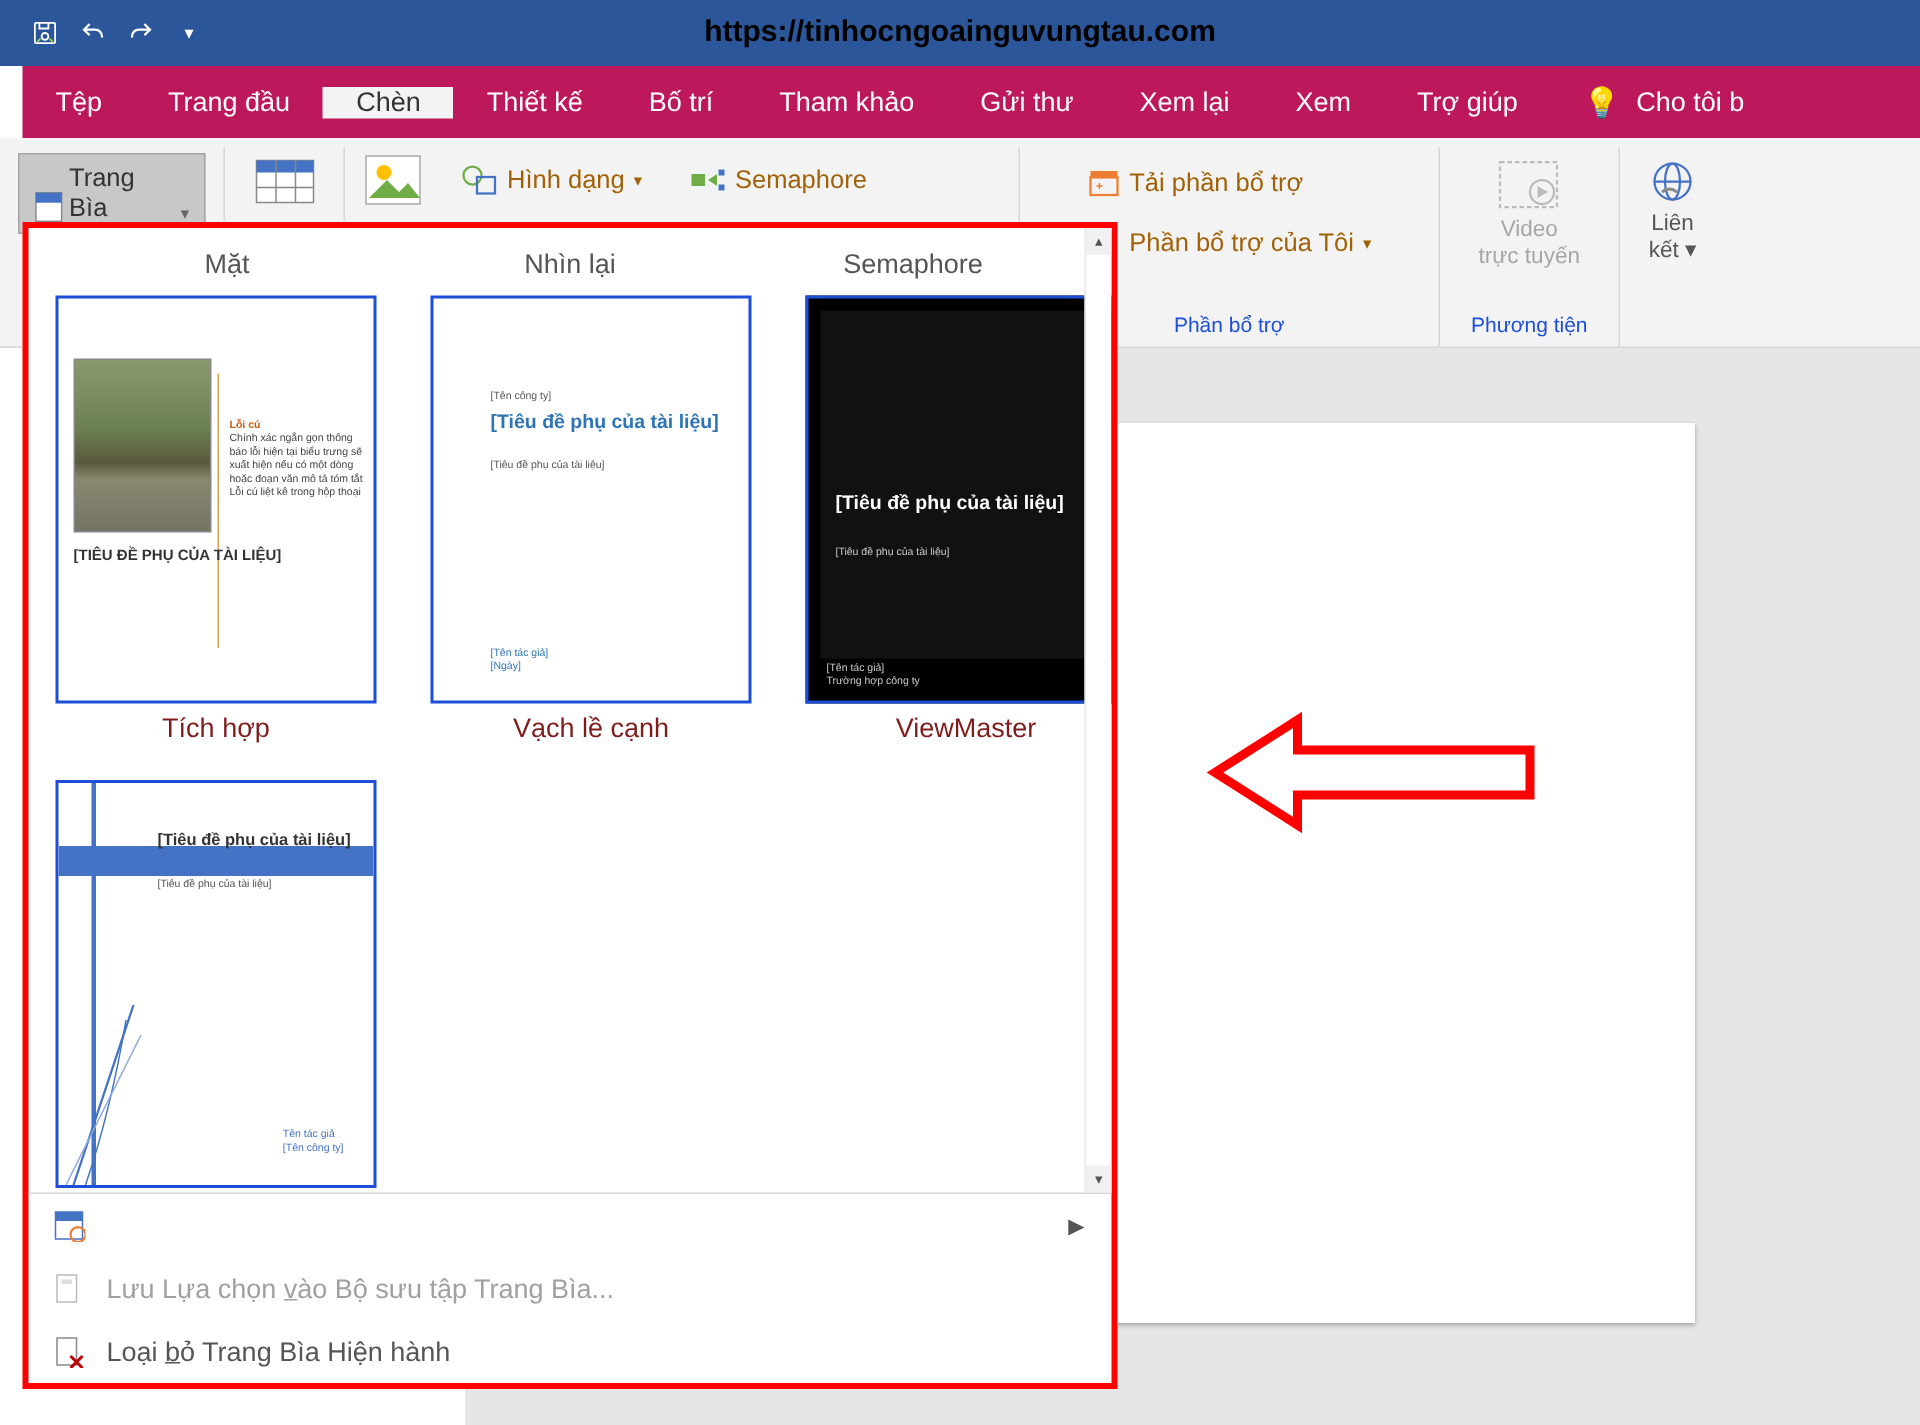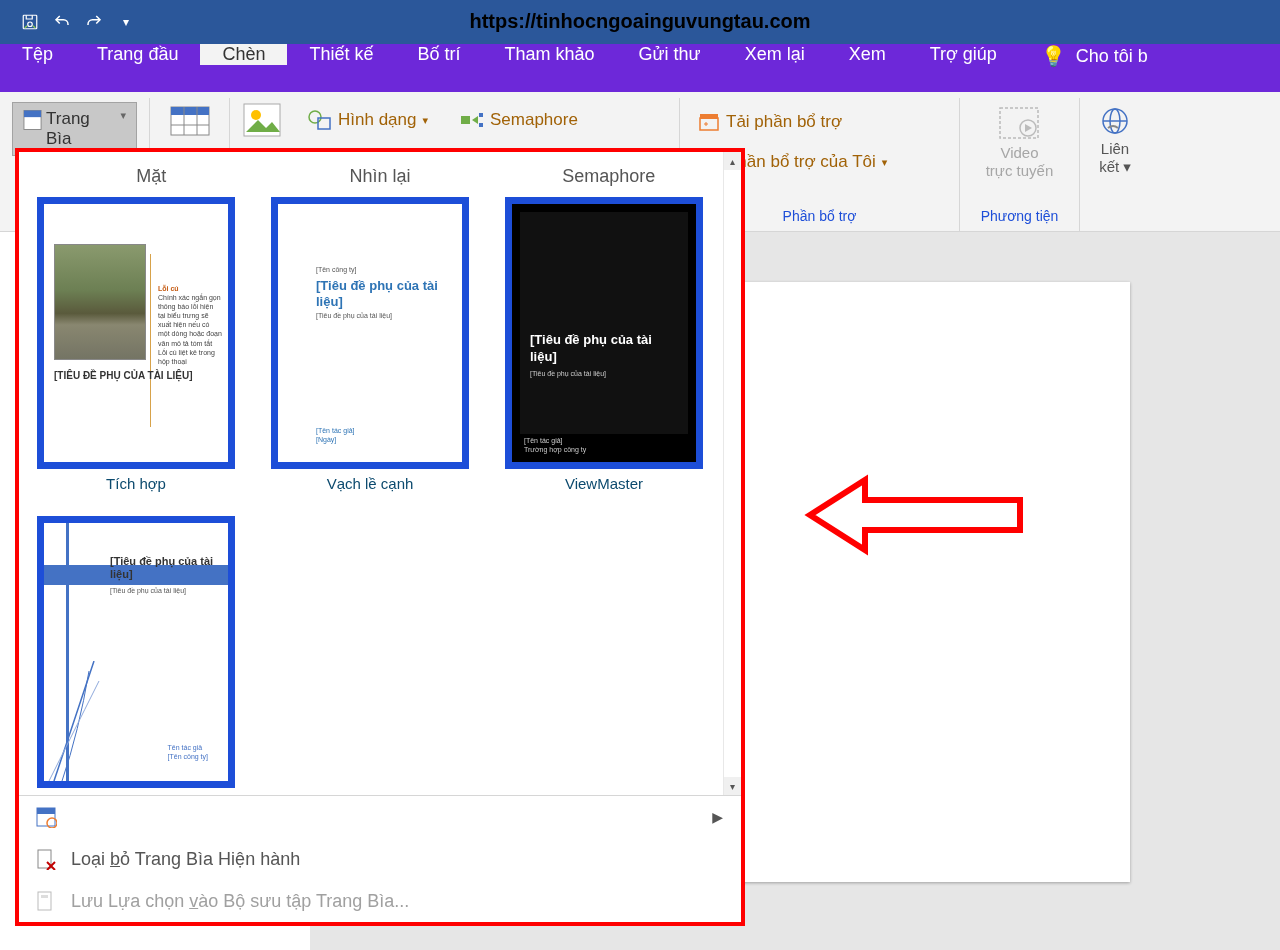--- a/index.html
+++ b/index.html
@@ -5,50 +5,50 @@
 * { margin: 0; padding: 0; box-sizing: border-box; font-family: "Segoe UI", Arial, sans-serif; }
 body { background: #fff; width: 1280px; height: 950px; overflow: hidden; position: relative; }
 
 
 .titlebar { background: #2b579a; height: 44px; display: flex; align-items: center; padding: 0 14px; color: #fff; position: relative; }
 .qa-btn { width: 32px; height: 32px; display: flex; align-items: center; justify-content: center; color: #fff; font-size: 16px; }
 .qa-btn svg { width: 18px; height: 18px; }
 .watermark { position: absolute; left: 50%; transform: translateX(-50%); color: #000; font-weight: bold; font-size: 20px; top: 10px; }
 
 
-.tabsbar { background: #6d28d9; height: 48px; display: flex; align-items: flex-start; color: #fff; font-size: 18px; }
+.tabsbar { background: #be185d; height: 48px; display: flex; align-items: center; color: #fff; font-size: 18px; margin-left: 15px; }
 .tab { padding: 0 22px; display: flex; align-items: center; cursor: pointer; }
 .tab.active { background: #f3f3f3; color: #333; }
 .tab-tell { display: flex; align-items: center; gap: 10px; padding-left: 22px; }
 .tab-tell .bulb { font-size: 20px; }
 
 
 .ribbon { background: #f3f3f3; height: 140px; border-bottom: 1px solid #d6d6d6; display: flex; padding: 6px 0 0 0; position: relative; }
 .ribbon-group { border-right: 1px solid #d6d6d6; padding: 4px 12px 4px 12px; display: flex; flex-direction: column; }
 .ribbon-group-content { flex: 1; display: flex; align-items: flex-start; gap: 10px; }
 .ribbon-group-label { text-align: center; font-size: 14px; color: #1d4ed8; padding: 3px 0; }
 .rb-btn { display: flex; align-items: center; gap: 6px; padding: 4px 6px; font-size: 17px; color: #a16207; }
 .rb-btn.vert { flex-direction: column; font-size: 15px; text-align: center; line-height: 1.2; color: #555; gap: 4px; min-width: 78px; }
 .rb-btn.disabled { color: #a6a6a6; }
-.cover-page-btn { background: #c8c8c8; padding: 6px 10px; display: flex; align-items: flex-start; gap: 4px; font-size: 17px; color: #333; border: 1px solid #a3a3a3; }
+.cover-page-btn { background: #c8c8c8; padding: 6px 10px; display: flex; align-items: flex-end; gap: 4px; font-size: 17px; color: #333; border: 1px solid #a3a3a3; }
 .table-icon { width: 40px; height: 30px; }
 
 
 .doc-area { position: absolute; left: 310px; right: 0; top: 232px; bottom: 0; background: #e6e6e6; }
 .page { position: absolute; left: 40px; top: 50px; width: 780px; height: 600px; background: #fff; box-shadow: 0 1px 3px rgba(0,0,0,0.3); }
 
 
 .gallery { position: absolute; left: 15px; top: 148px; width: 730px; height: 778px; background: #fff; border: 4px solid #ff0000; z-index: 10; display: flex; flex-direction: column; }
 .gallery-body { flex: 1; position: relative; overflow: hidden; padding: 10px 18px 0 18px; }
 .header-row { display: flex; }
 .header-cell { flex: 1; text-align: center; font-size: 18px; color: #555; padding: 4px 0 10px 0; }
 .thumbs-row { display: flex; gap: 36px; margin-bottom: 10px; }
 .thumb-col { display: flex; flex-direction: column; align-items: center; }
-.thumb { width: 198px; height: 272px; border: 7px solid #1d4ed8; background: #fff; position: relative; overflow: hidden; }
-.thumb-label { font-size: 15px; color: #0c4a6e; padding: 6px 0 14px 0; text-align: center; }
+.thumb { width: 214px; height: 272px; border: 2px solid #1d4ed8; background: #fff; position: relative; overflow: hidden; }
+.thumb-label { font-size: 18px; color: #7f1d1d; padding: 6px 0 14px 0; text-align: center; }
 
 
 .t1-img { position: absolute; left: 10px; top: 40px; width: 92px; height: 116px; background: linear-gradient(to bottom, #8a9a6e 0%, #6c7f53 40%, #5a5a3c 60%, #898770 70%, #747464 100%); border: 1px solid #888; }
 .t1-vline { position:absolute; left:106px; top:50px; bottom:35px; width:1px; background:#d7a24a; }
 .t1-side { position: absolute; left: 114px; top: 80px; font-size: 7px; color: #444; line-height: 1.3; right:6px;}
 .t1-side .o { color:#c55a11; font-weight:bold;}
 .t1-sub { position: absolute; left: 10px; top: 166px; font-size: 10px; font-weight: bold; color: #333; line-height: 1.2; }
 .t2-top { position: absolute; left: 38px; top: 62px; font-size: 7px; color: #555; }
 .t2-title { position: absolute; left: 38px; top: 74px; font-size: 13px; font-weight: bold; color: #2e74b5; line-height: 1.2; }
 .t2-small { position: absolute; left: 38px; top: 108px; font-size: 7px; color: #555; }
@@ -173,21 +173,21 @@
               <rect x="1" y="6" width="9" height="8" fill="#70ad47"></rect>
               <path d="M12 10 L18 6 L18 14 Z" fill="#70ad47"></path>
               <rect x="19" y="3" width="4" height="4" fill="#4472c4"></rect>
               <rect x="19" y="13" width="4" height="4" fill="#4472c4"></rect>
             </svg>
           <span>Semaphore</span>
         </div>
       </div>
     </div>
   </div>
-  <div class="ribbon-group" style="width:280px;">
+  <div class="ribbon-group" style="width:280px;align-items:center;">
     <div class="ribbon-group-content" style="flex-direction:column;align-items:flex-start;gap:12px;padding-top:6px;">
       <div class="rb-btn">
         <svg width="22" height="20" viewBox="0 0 22 20">
             <rect x="2" y="6" width="18" height="12" fill="none" stroke="#ed7d31" stroke-width="1.5"></rect>
             <rect x="2" y="2" width="18" height="5" fill="#ed7d31"></rect>
             <line x1="6" y1="12" x2="10" y2="12" stroke="#ed7d31"></line>
             <line x1="8" y1="10" x2="8" y2="14" stroke="#ed7d31"></line>
           </svg>
         <span>Tải phần bổ trợ</span>
       </div>
@@ -297,34 +297,34 @@
   </div>
   <div class="gallery-footer">
     <div class="gf-item">
       <svg class="gf-icon" viewBox="0 0 22 22">
           <rect x="2" y="2" width="18" height="18" fill="#fff" stroke="#4472c4"></rect>
           <rect x="2" y="2" width="18" height="6" fill="#4472c4"></rect>
           <circle cx="17" cy="17" r="5" fill="none" stroke="#ed7d31" stroke-width="1.5"></circle>
         </svg>
       <span class="gf-arrow">▶</span>
     </div>
+    <div class="gf-item disabled">
+      <svg class="gf-icon" viewBox="0 0 22 22">
+          <rect x="3" y="2" width="13" height="18" fill="#fff" stroke="#bbb"></rect>
+          <rect x="6" y="5" width="7" height="3" fill="#ddd"></rect>
+        </svg>
+      <span>Lưu Lựa chọn <u>v</u>ào Bộ sưu tập Trang Bìa...</span>
+    </div>
     <div class="gf-item">
       <svg class="gf-icon" viewBox="0 0 22 22">
           <rect x="3" y="2" width="13" height="18" fill="#fff" stroke="#888"></rect>
           <line x1="12" y1="14" x2="20" y2="22" stroke="#c00000" stroke-width="2"></line>
           <line x1="20" y1="14" x2="12" y2="22" stroke="#c00000" stroke-width="2"></line>
         </svg>
       <span>Loại <u>b</u>ỏ Trang Bìa Hiện hành</span>
     </div>
-    <div class="gf-item disabled">
-      <svg class="gf-icon" viewBox="0 0 22 22">
-          <rect x="3" y="2" width="13" height="18" fill="#fff" stroke="#bbb"></rect>
-          <rect x="6" y="5" width="7" height="3" fill="#ddd"></rect>
-        </svg>
-      <span>Lưu Lựa chọn <u>v</u>ào Bộ sưu tập Trang Bìa...</span>
-    </div>
   </div>
 </div>
 
 <svg class="anno-arrow" width="230" height="110" viewBox="0 0 230 110">
   <path d="M 10 55 L 150 55 L 150 30 L 225 30 L 225 80 L 150 80 L 150 55" fill="none"></path>
   <path d="M 10 55 L 65 20 L 65 40 L 220 40 L 220 70 L 65 70 L 65 90 Z" fill="none" stroke="#ff0000" stroke-width="6" stroke-linejoin="miter"></path>
 </svg>
 
 </body></html>

